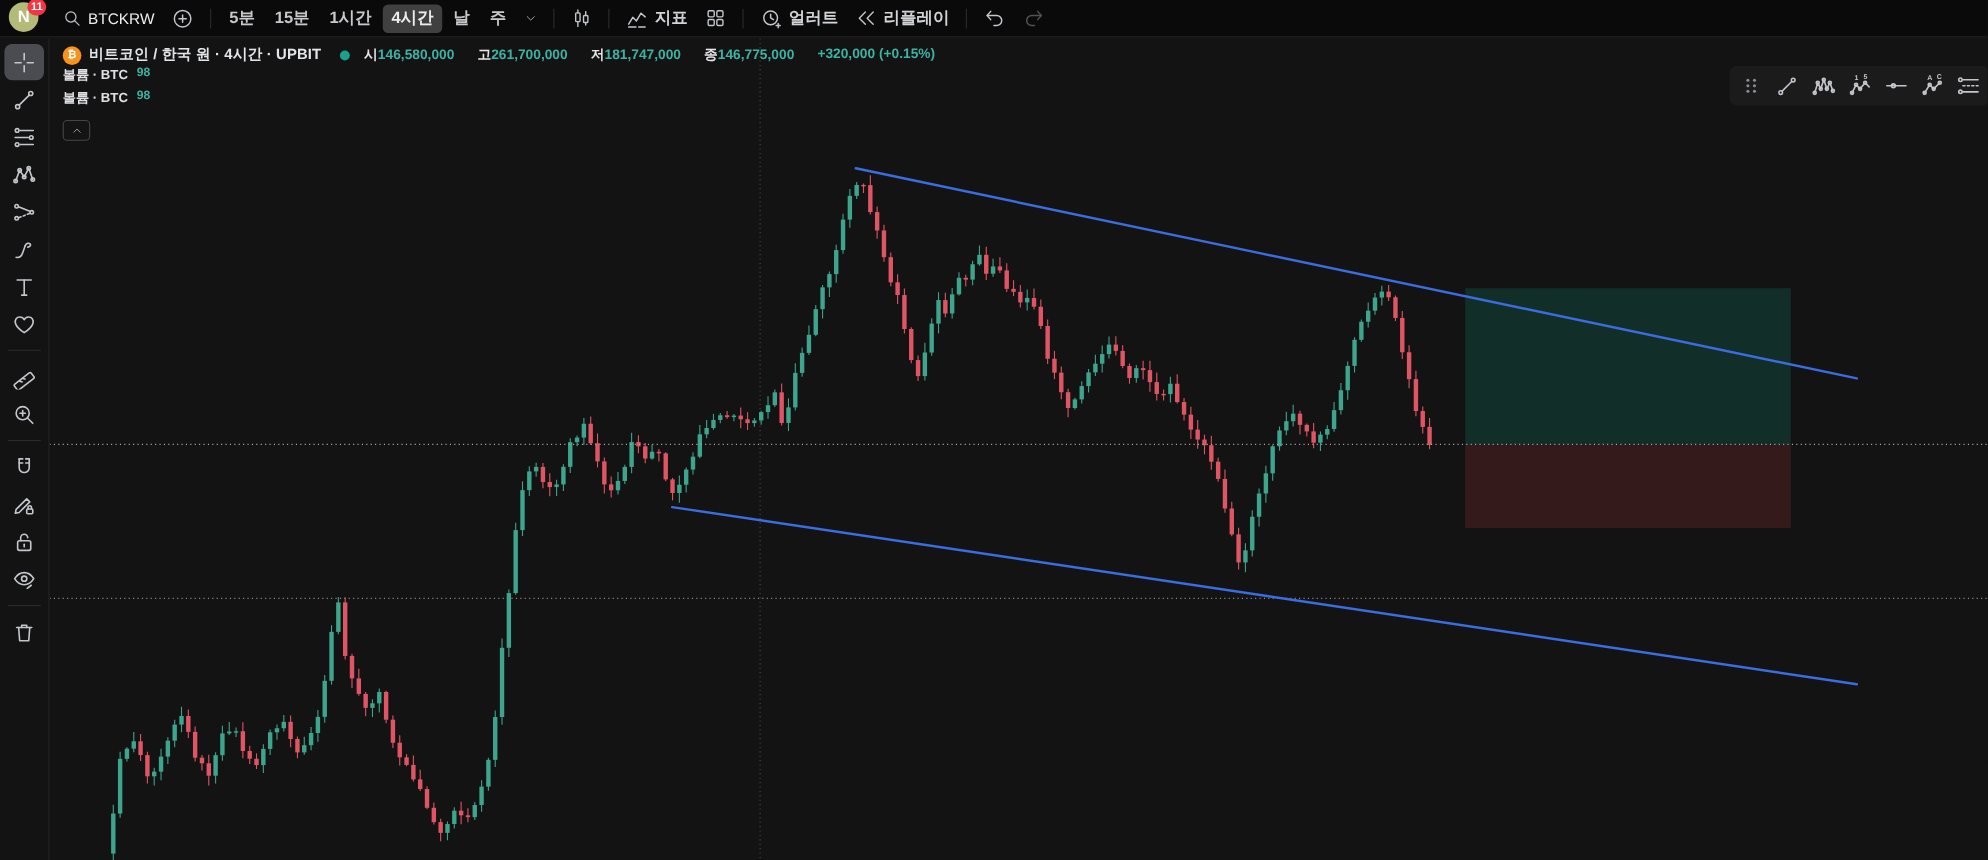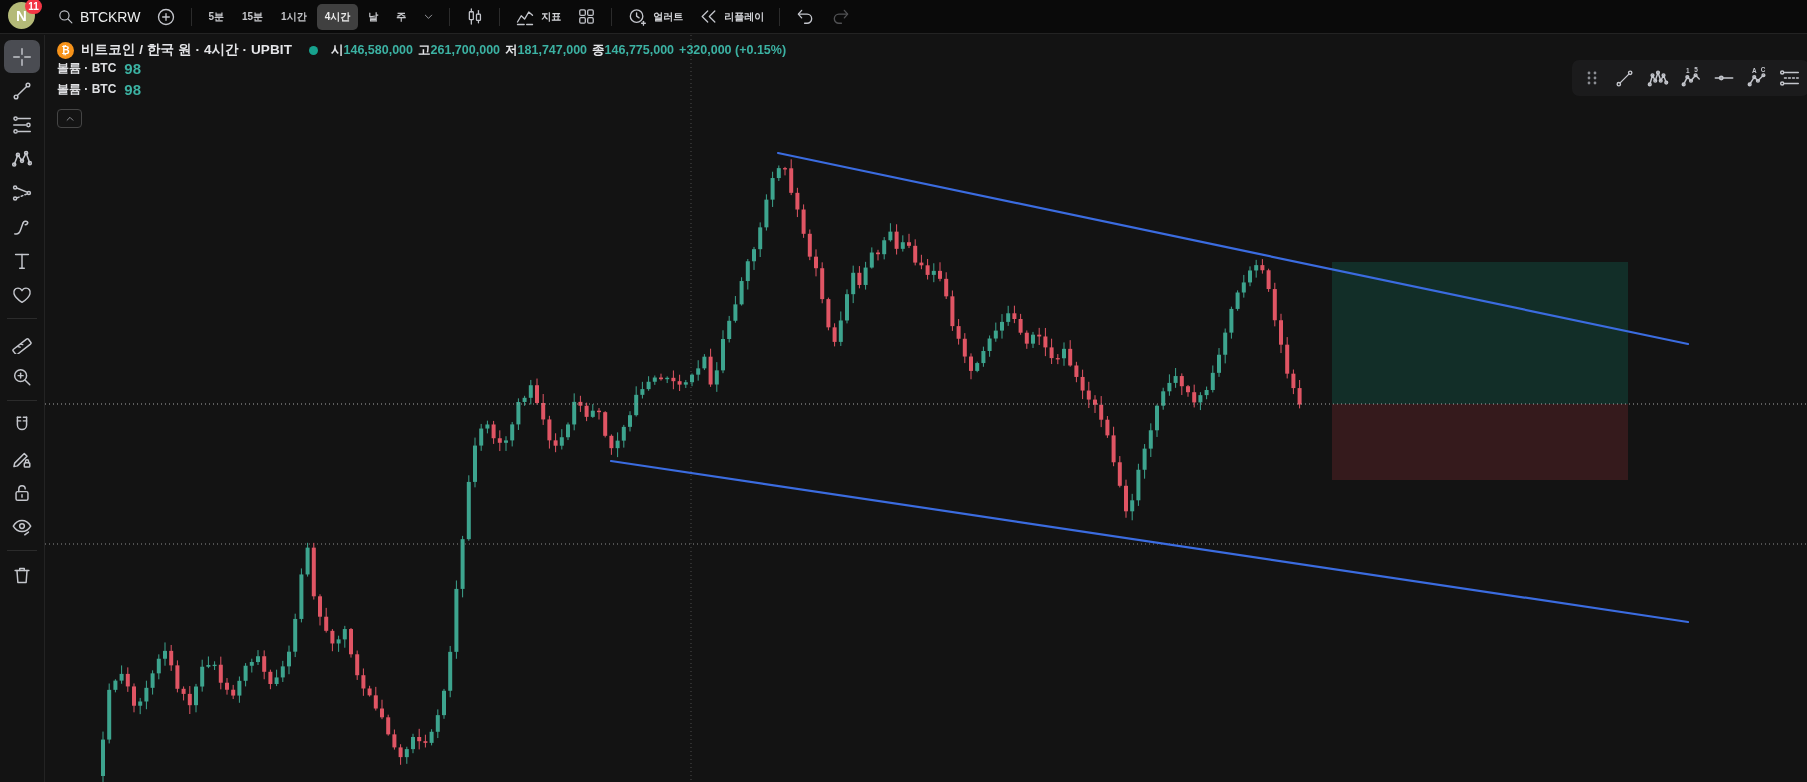--- a/index.html
+++ b/index.html
@@ -17,21 +17,21 @@
     border-bottom:1px solid #232323;display:flex;align-items:center;padding:0 8px;
     box-sizing:border-box;z-index:40;gap:2px;
   }
   .avatar-wrap{position:relative;width:30px;height:30px;margin-right:10px;flex:none}
   .avatar{width:27px;height:27px;border-radius:50%;background:#b4ba78;color:#fff;
     display:flex;align-items:center;justify-content:center;font-weight:700;font-size:15px}
   .noti-badge{position:absolute;top:-3px;right:-4px;min-width:17px;height:15px;border-radius:9px;
     background:#f23645;color:#fff;font-size:10px;font-weight:700;display:flex;align-items:center;
     justify-content:center;padding:0 3px;box-sizing:border-box}
   .tb-btn{display:flex;align-items:center;gap:6px;height:26px;padding:0 7px;border-radius:5px;
-    font-size:10px;font-weight:600;color:#d3d4d8;cursor:pointer;flex:none;white-space:nowrap}
+    font-size:15px;font-weight:600;color:#d3d4d8;cursor:pointer;flex:none;white-space:nowrap}
   .symbol-btn{font-size:14px;font-weight:400;color:#eceded}
   .tf-btn{padding:0 8px;color:#c7c8cc}
   .tf-btn.active{background:#404040;color:#ececec}
   .tb-sep{width:1px;height:18px;background:#2b2b2b;margin:0 6px;flex:none}
   .dim{opacity:.38}
   
   .toolrail{
     position:absolute;left:0;top:35px;bottom:0;width:45px;background:#131313;
     border-right:1px solid #232323;display:flex;flex-direction:column;align-items:center;
     padding-top:5px;box-sizing:border-box;z-index:30;gap:1px;
@@ -39,25 +39,25 @@
   .rail-btn{width:36px;height:33px;border-radius:7px;display:flex;align-items:center;justify-content:center;cursor:pointer;flex:none}
   .rail-btn.active{background:#4a4c52}
   .rail-sep{width:30px;height:1px;background:#2b2b2b;margin:6px 0;flex:none}
   
   .legend{position:absolute;left:57px;top:40px;z-index:20}
   .legend-row1{display:flex;align-items:center;gap:7px;height:20px}
   .sym-ico{width:17px;height:17px;border-radius:50%;background:#f7931a;color:#fff;font-size:10px;
     font-weight:700;display:flex;align-items:center;justify-content:center;flex:none}
   .legend-title{font-size:13.5px;font-weight:700;color:#e4e5e8;letter-spacing:.1px}
   .mkt-dot{width:9px;height:9px;border-radius:50%;background:#17a28e;margin:0 6px 0 10px;flex:none}
-  .ohlc{display:flex;align-items:center;gap:5px;font-size:12.5px;font-weight:600}
+  .ohlc{display:flex;align-items:flex-start;gap:21px;font-size:12.5px;font-weight:600}
   .ohlc .lbl{color:#e4e5e8}
   .val-up{color:#3cb2a3}
   .vol-row{display:flex;align-items:flex-start;gap:8px;height:21px;font-size:12px;font-weight:700;color:#dfe0e3}
-  .vol-row .val-up{font-weight:600;font-size:15px}
+  .vol-row .val-up{font-weight:600;font-size:11px}
   .collapse-btn{margin-top:7px;width:23px;height:17px;border:1px solid #454545;border-radius:4px;
     background:#141414;display:flex;align-items:center;justify-content:center;cursor:pointer}
   
   .fav-toolbar{position:absolute;left:1572px;top:60px;height:36px;background:#1b1b1c;border-radius:7px;
     display:flex;align-items:center;padding:0 4px;gap:2px;z-index:25}
   .fav-btn{width:31px;height:30px;border-radius:5px;display:flex;align-items:center;justify-content:center;cursor:pointer;flex:none}
   .grip{cursor:grab}
   .fav-lbl{font-size:7px;font-weight:700;fill:#c4c6cc}
   
   .chart-wrap{position:absolute;left:45px;top:35px;width:1762px;height:747px;z-index:5}

